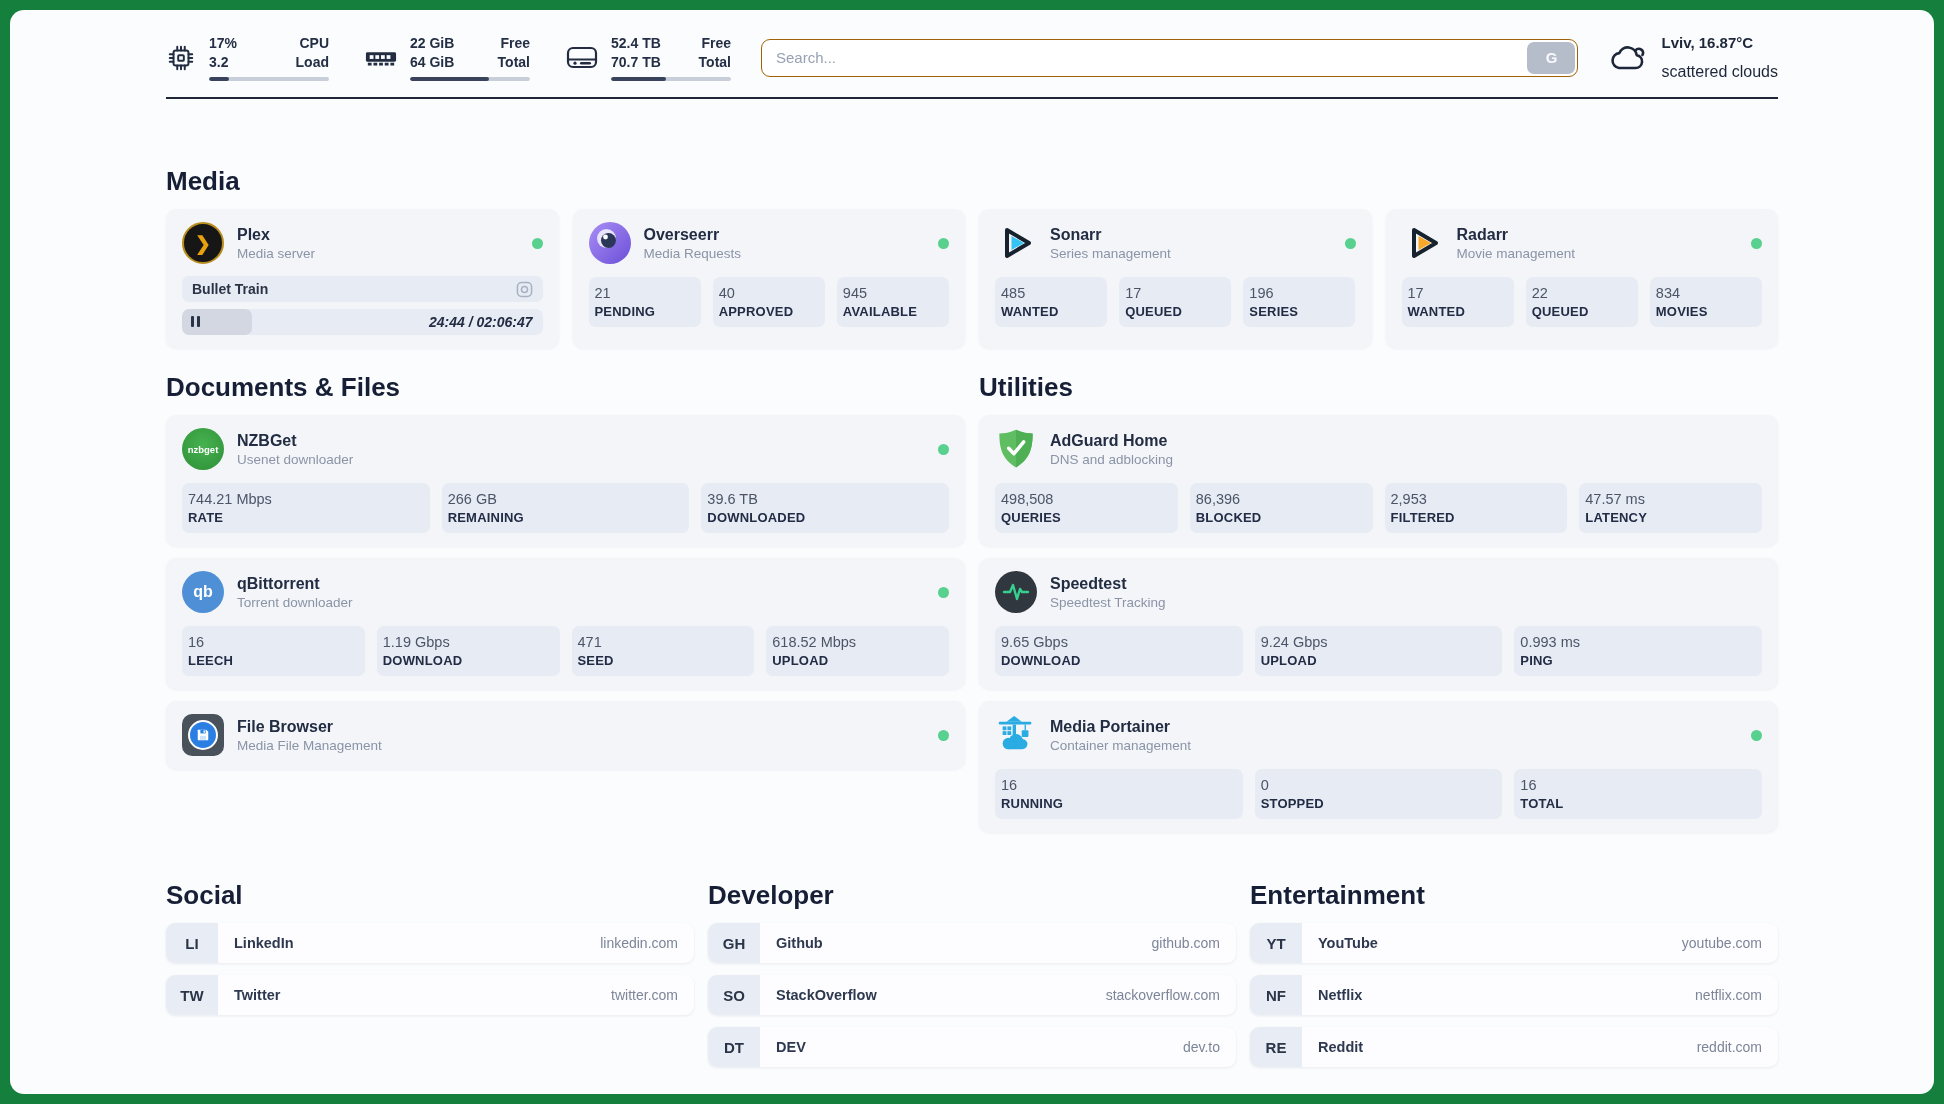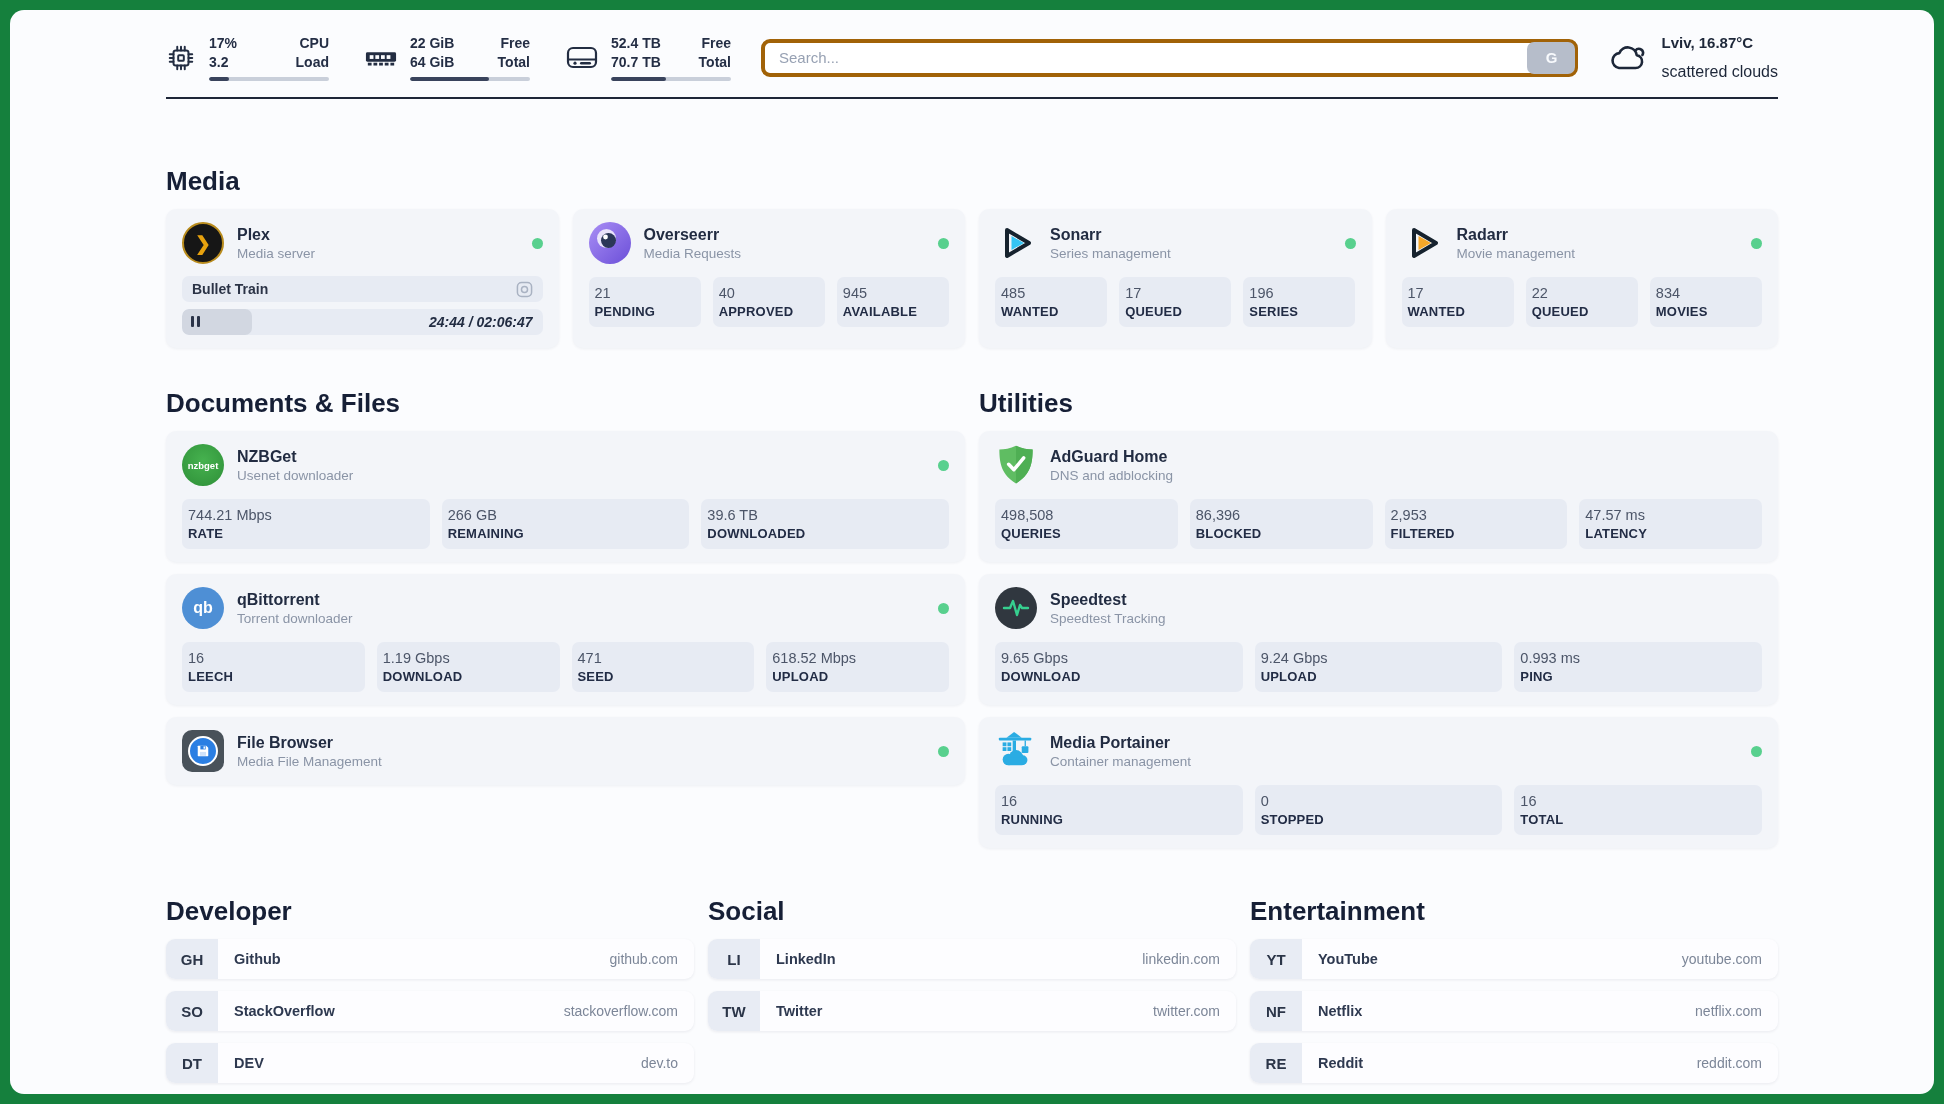--- a/index.html
+++ b/index.html
@@ -12,35 +12,35 @@
   .topbar { display:flex; align-items:center; }
   .sys-group { display:flex; gap:36px; }
   .sys-stat { display:flex; align-items:center; gap:13px; }
   .sys-icon { display:flex; align-items:center; }
   .sys-data { width:120px; }
   .sys-row { display:flex; justify-content:space-between; font-size:14px; font-weight:700; color:#242e45; line-height:1.35; }
   .sys-bar { height:4px; background:#c9cfda; border-radius:2px; margin-top:5px; overflow:hidden; }
   .sys-fill { height:100%; background:#39435c; border-radius:2px; }
 
   .search-wrap { flex:1; position:relative; margin:0 30px; }
-  .search-input { width:100%; height:38px; border:4px solid #a16207; border-radius:9px; background:#fff; padding:0 64px 0 14px; font-size:15px; color:#2b3346; outline:none; font-family:inherit; }
+  .search-input { width:100%; height:38px; border:1px solid #a16207; border-radius:9px; background:#fff; padding:0 64px 0 14px; font-size:15px; color:#2b3346; outline:none; font-family:inherit; }
   .search-input::placeholder { color:#97a1b3; }
   .search-btn { position:absolute; right:3px; top:3px; height:32px; width:48px; background:#b6bdca; border:none; border-radius:7px; color:#f8fafd; font-size:15px; font-weight:700; display:flex; align-items:center; justify-content:center; cursor:pointer; font-family:inherit; }
 
   .weather { display:flex; align-items:center; gap:13px; }
   .weather-loc { font-size:15px; font-weight:700; color:#1d2739; }
   .weather-cond { font-size:16px; color:#1d2739; margin-top:12px; }
 
   .divider { height:2px; background:#1e2638; margin-top:16px; }
 
   
   .section-title { font-size:26px; font-weight:700; color:#161f36; margin:0; }
   .section-media { margin-top:67px; }
   .media-grid { display:grid; grid-template-columns:repeat(4,1fr); gap:14px; margin-top:12px; }
-  .two-col { display:grid; grid-template-columns:1fr 1fr; gap:14px; margin-top:40px; align-items:start; }
+  .two-col { display:grid; grid-template-columns:1fr 1fr; gap:14px; margin-top:24px; align-items:start; }
 
   
   .card { background:#f3f5f9; border-radius:10px; padding:13px 16px; box-shadow:0 1px 3px rgba(20,30,60,.06); position:relative; }
   .col .card { margin-top:12px; }
   .card-head { display:flex; align-items:center; gap:13px; }
   .app-icon { width:42px; height:42px; flex:none; display:flex; align-items:center; justify-content:center; }
   .app-title { font-size:16px; font-weight:700; color:#222c42; }
   .app-subtitle { font-size:13.5px; color:#8a94a6; margin-top:2px; }
   .dot { margin-left:auto; width:11px; height:11px; border-radius:50%; background:#58d08e; flex:none; }
 
@@ -504,53 +504,53 @@
                   <div class="stat-value">16</div>
                   <div class="stat-label">TOTAL</div>
                 </div>
         </div>
       </div>
     </div>
   </div>
 
   <div class="links-grid">
     <div class="col">
+      <h2 class="section-title">Social</h2>
+      <div class="link-row">
+        <span class="link-abbr">LI</span>
+        <span class="link-name">LinkedIn</span>
+        <span class="link-url">linkedin.com</span>
+      </div>
+      <div class="link-row">
+        <span class="link-abbr">TW</span>
+        <span class="link-name">Twitter</span>
+        <span class="link-url">twitter.com</span>
+      </div>
+    </div>
+
+    <div class="col">
       <h2 class="section-title">Developer</h2>
       <div class="link-row">
         <span class="link-abbr">GH</span>
         <span class="link-name">Github</span>
         <span class="link-url">github.com</span>
       </div>
       <div class="link-row">
         <span class="link-abbr">SO</span>
         <span class="link-name">StackOverflow</span>
         <span class="link-url">stackoverflow.com</span>
       </div>
       <div class="link-row">
         <span class="link-abbr">DT</span>
         <span class="link-name">DEV</span>
         <span class="link-url">dev.to</span>
       </div>
     </div>
 
     <div class="col">
-      <h2 class="section-title">Social</h2>
-      <div class="link-row">
-        <span class="link-abbr">LI</span>
-        <span class="link-name">LinkedIn</span>
-        <span class="link-url">linkedin.com</span>
-      </div>
-      <div class="link-row">
-        <span class="link-abbr">TW</span>
-        <span class="link-name">Twitter</span>
-        <span class="link-url">twitter.com</span>
-      </div>
-    </div>
-
-    <div class="col">
       <h2 class="section-title">Entertainment</h2>
       <div class="link-row">
         <span class="link-abbr">YT</span>
         <span class="link-name">YouTube</span>
         <span class="link-url">youtube.com</span>
       </div>
       <div class="link-row">
         <span class="link-abbr">NF</span>
         <span class="link-name">Netflix</span>
         <span class="link-url">netflix.com</span>

